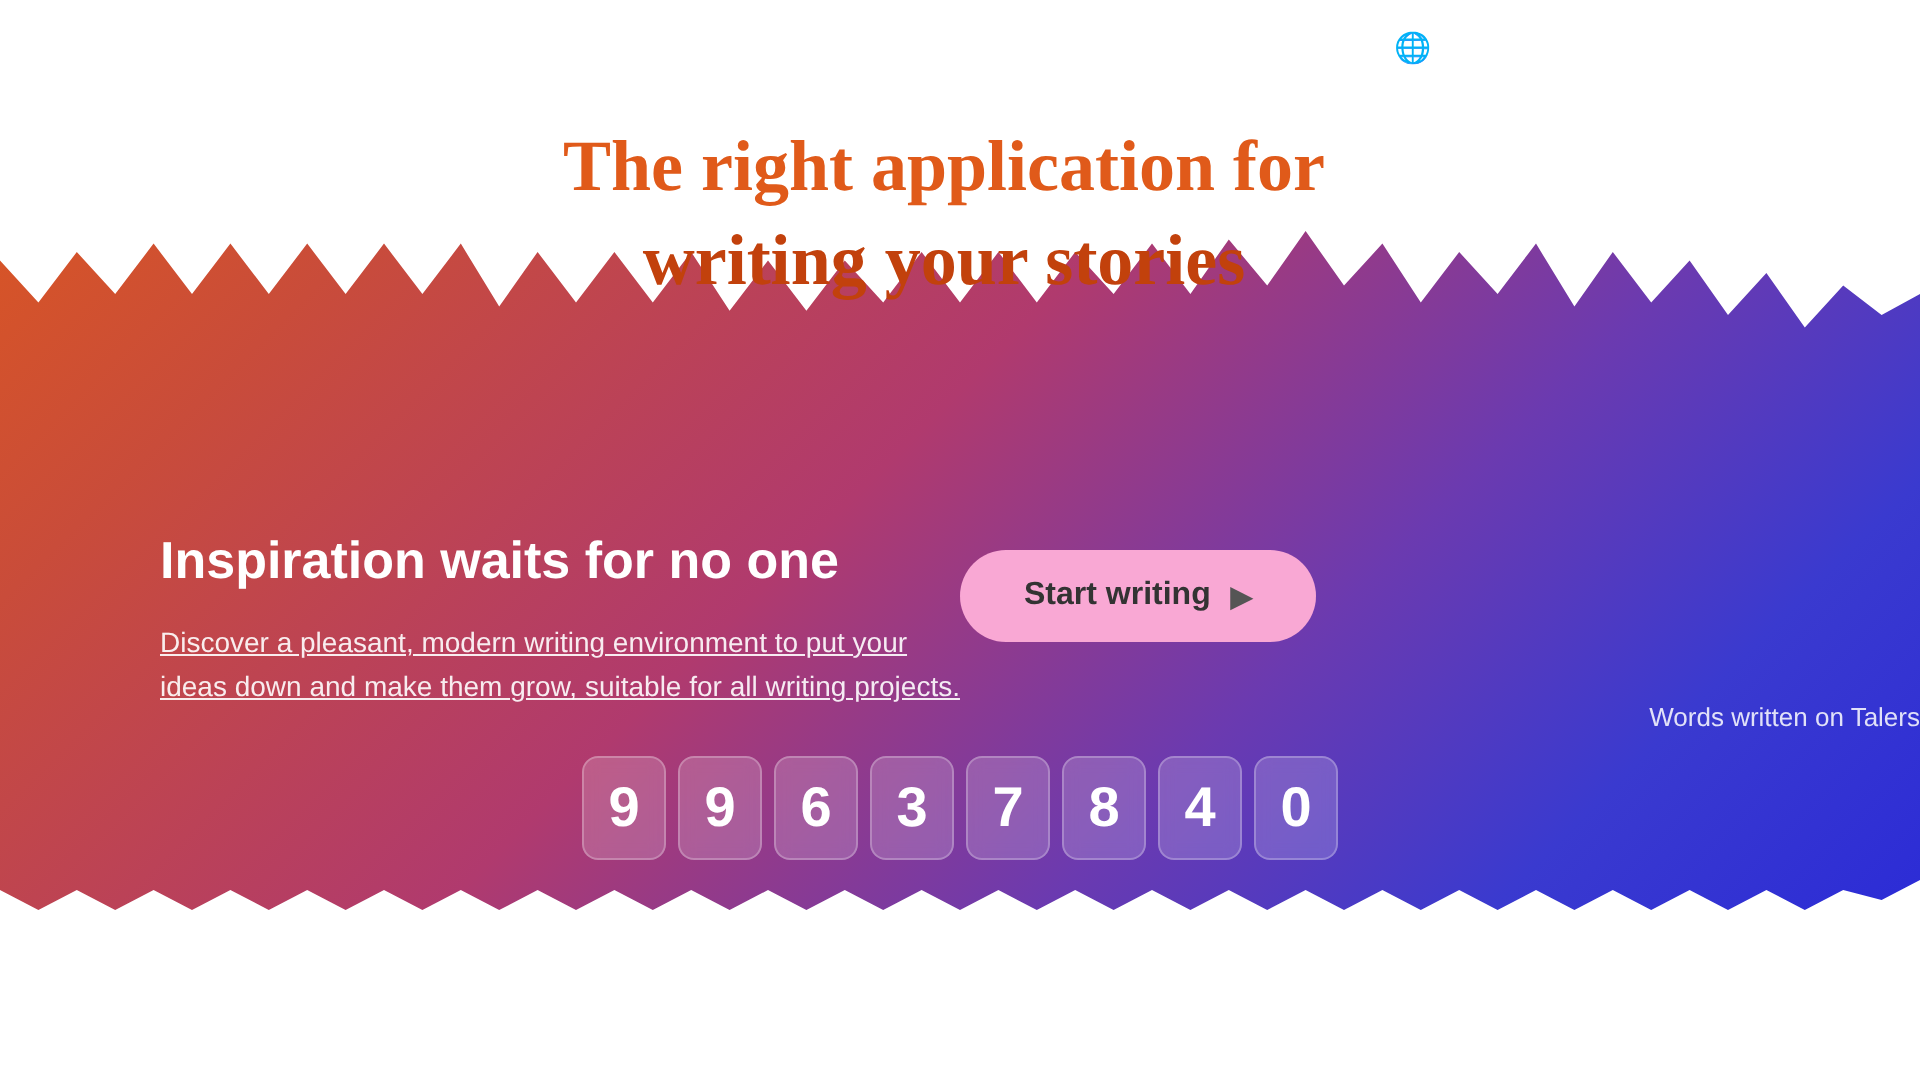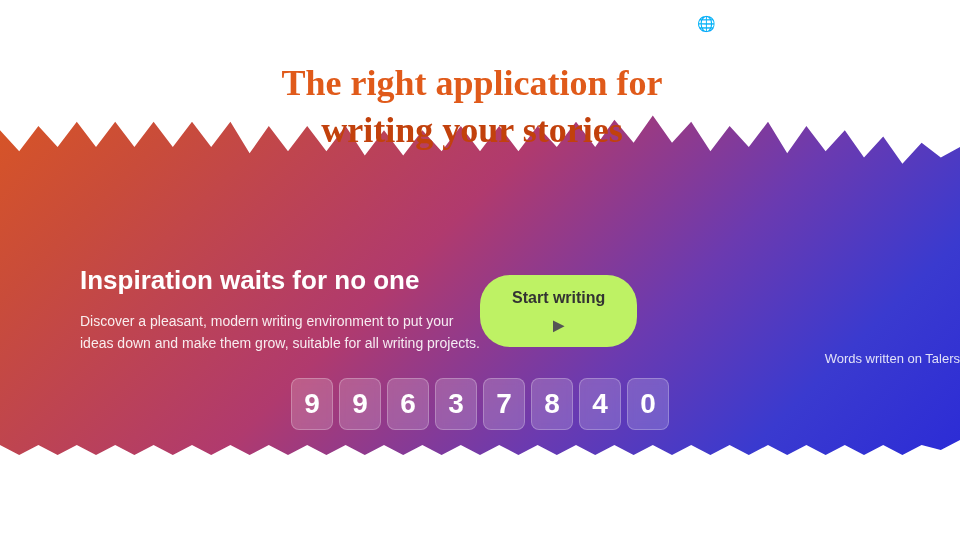--- a/index.html
+++ b/index.html
@@ -122,37 +122,37 @@
       z-index: 3;
     }
     .middle-left { max-width: 400px; }
     .middle-heading {
       font-size: 26px; font-weight: 700; color: #fff;
       margin-bottom: 14px;
     }
     .middle-desc {
       font-size: 14px; color: rgba(255,255,255,0.9);
       line-height: 1.6;
+      text-decoration: underline;
     }
     .middle-right {
       display: flex; align-items: center; justify-content: center;
       padding-top: 10px;
     }
     .start-btn {
-      background: #bef264;
+      background: #f9a8d4;
       border: none;
       border-radius: 30px;
       padding: 14px 32px;
       font-size: 16px;
       font-weight: 600;
       color: #333;
       cursor: pointer;
       display: flex; align-items: center; gap: 10px;
       white-space: nowrap;
-      flex-direction: column;
     }
     .start-btn-arrow {
       font-size: 14px; color: #555;
     }
 
     
     .counter-section {
       position: absolute;
       bottom: 110px; left: 0; right: 0;
       text-align: center;

